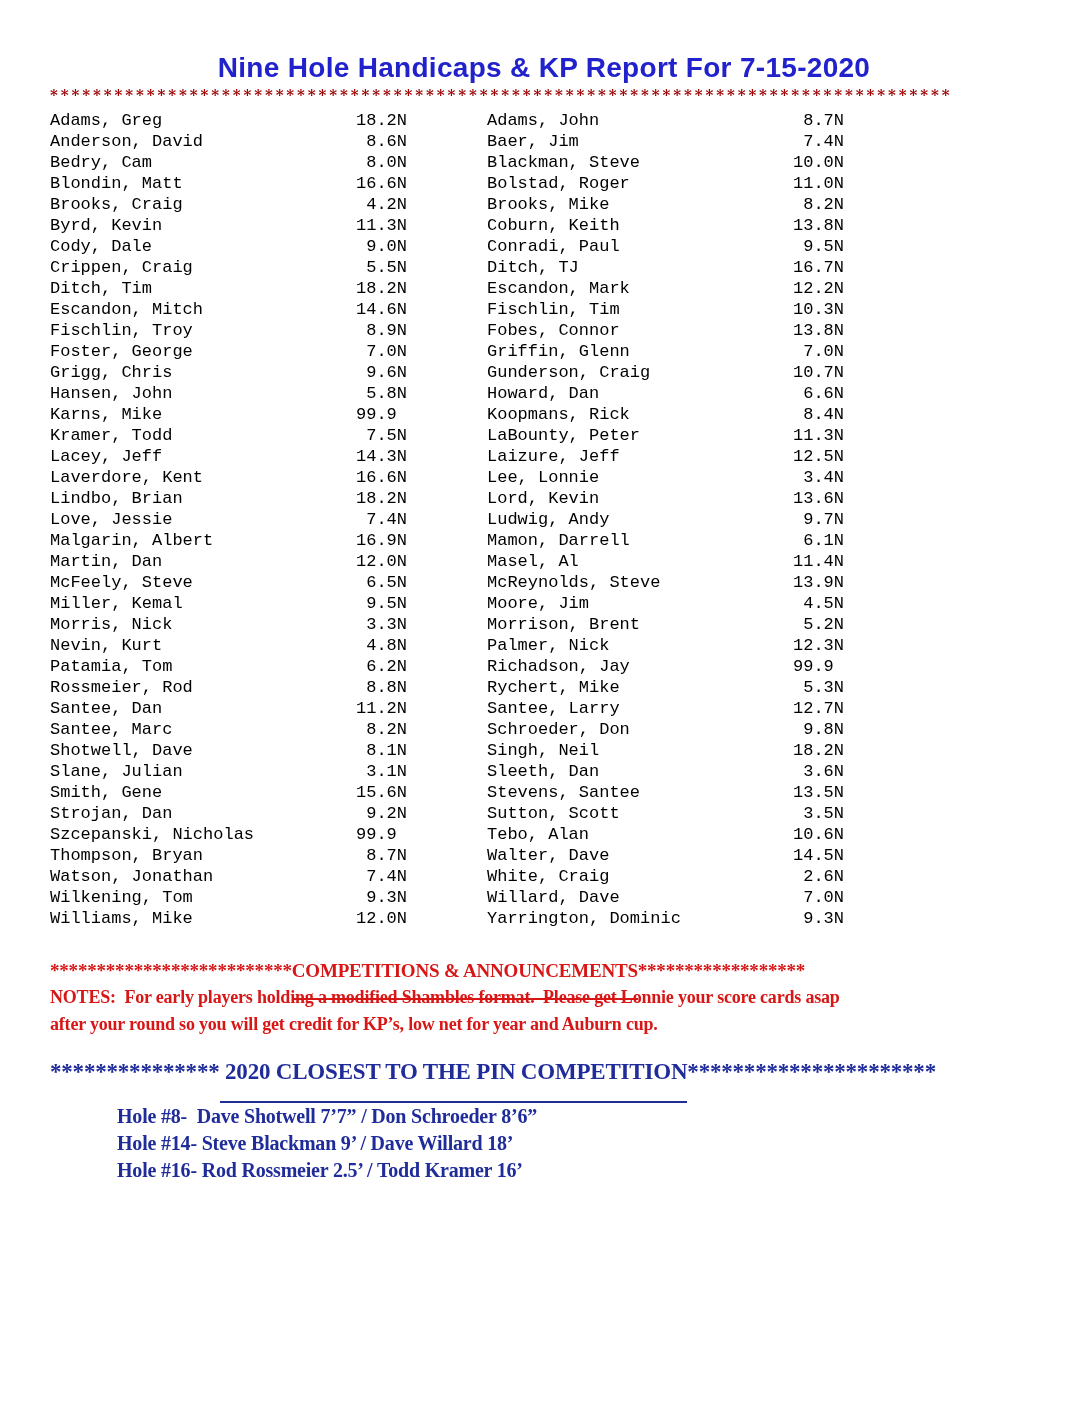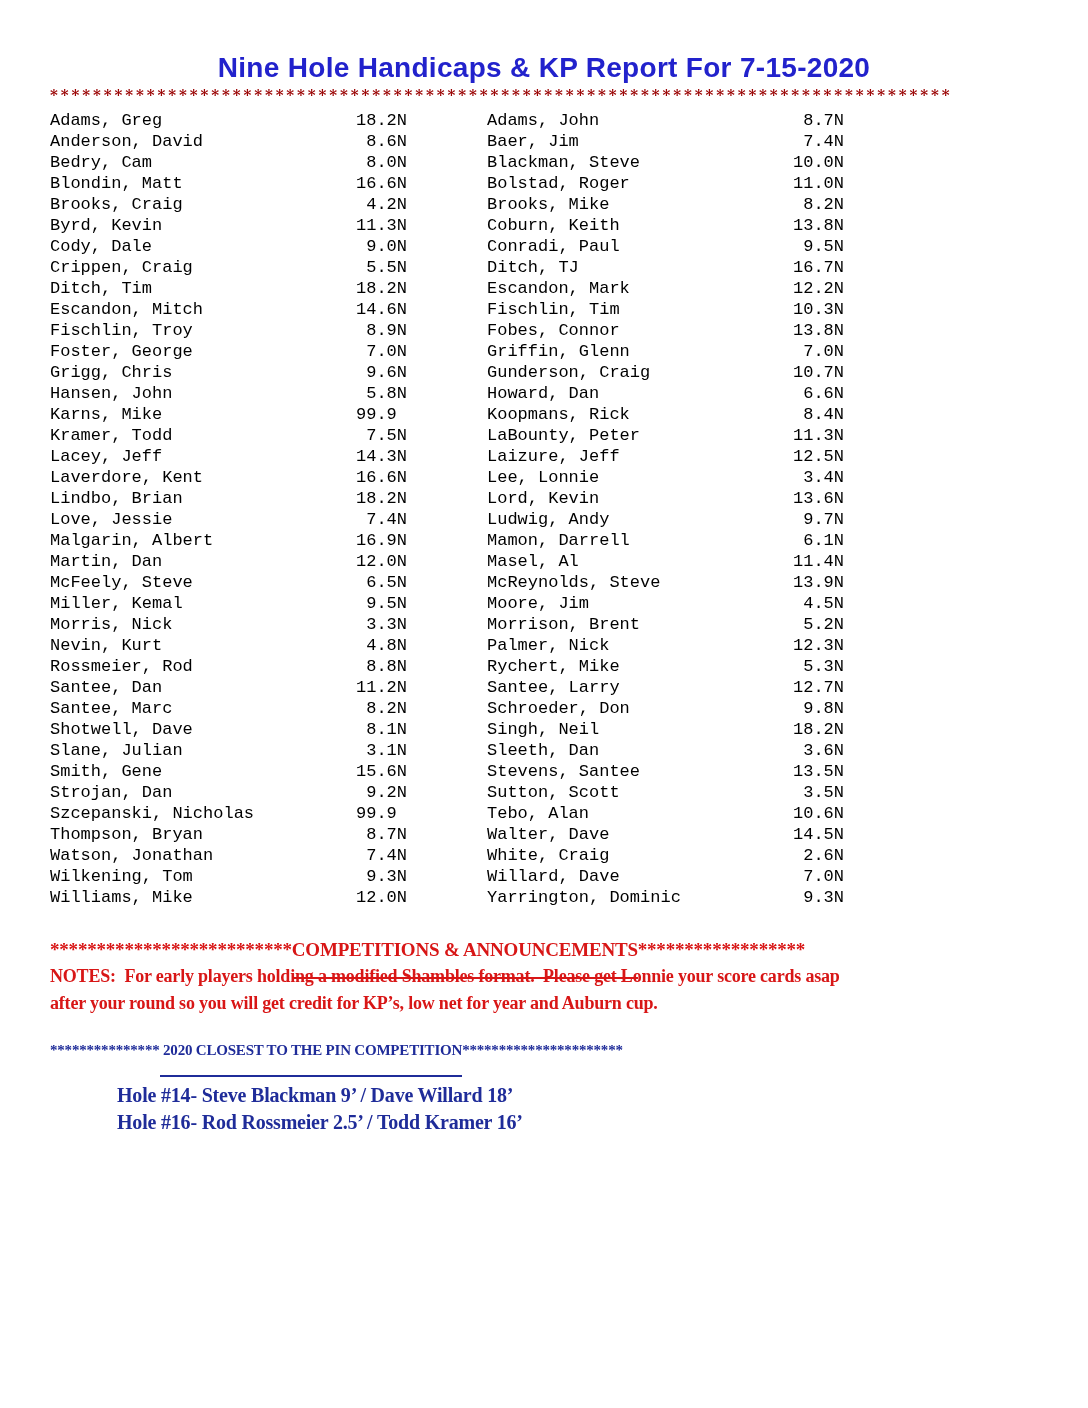--- a/index.html
+++ b/index.html
@@ -35,21 +35,21 @@
   .notes{
     margin-left:50px;
     font-family:"Liberation Serif","DejaVu Serif",serif;font-weight:bold;
     font-size:18px;color:#d81616;line-height:27px;letter-spacing:-0.2px;
   }
   .notes div{white-space:pre;}
 
   .navy-heading{
     margin:20px 0 0 50px;white-space:nowrap;
     font-family:"Liberation Serif","DejaVu Serif",serif;font-weight:bold;
-    font-size:15px;color:#1f2c99;line-height:27px;letter-spacing:-0.2px;
+    font-size:23px;color:#1f2c99;line-height:27px;letter-spacing:-0.2px;
   }
   .u{border-bottom:2px solid currentColor;padding-bottom:17px;}
 
   .kp-holes{
     margin:18px 0 0 117px;
     font-family:"Liberation Serif","DejaVu Serif",serif;font-weight:bold;
     font-size:20px;color:#1f2c99;line-height:27px;letter-spacing:-0.2px;
   }
   .kp-holes div{white-space:pre;}
 </style>
@@ -82,20 +82,21 @@
       <div class="r-row"><span class="r-name">Lacey, Jeff</span><span class="r-val">14.3N</span><span class="r-gap"></span><span class="r-name">Laizure, Jeff</span><span class="r-val">12.5N</span></div>
       <div class="r-row"><span class="r-name">Laverdore, Kent</span><span class="r-val">16.6N</span><span class="r-gap"></span><span class="r-name">Lee, Lonnie</span><span class="r-val"> 3.4N</span></div>
       <div class="r-row"><span class="r-name">Lindbo, Brian</span><span class="r-val">18.2N</span><span class="r-gap"></span><span class="r-name">Lord, Kevin</span><span class="r-val">13.6N</span></div>
       <div class="r-row"><span class="r-name">Love, Jessie</span><span class="r-val"> 7.4N</span><span class="r-gap"></span><span class="r-name">Ludwig, Andy</span><span class="r-val"> 9.7N</span></div>
       <div class="r-row"><span class="r-name">Malgarin, Albert</span><span class="r-val">16.9N</span><span class="r-gap"></span><span class="r-name">Mamon, Darrell</span><span class="r-val"> 6.1N</span></div>
       <div class="r-row"><span class="r-name">Martin, Dan</span><span class="r-val">12.0N</span><span class="r-gap"></span><span class="r-name">Masel, Al</span><span class="r-val">11.4N</span></div>
       <div class="r-row"><span class="r-name">McFeely, Steve</span><span class="r-val"> 6.5N</span><span class="r-gap"></span><span class="r-name">McReynolds, Steve</span><span class="r-val">13.9N</span></div>
       <div class="r-row"><span class="r-name">Miller, Kemal</span><span class="r-val"> 9.5N</span><span class="r-gap"></span><span class="r-name">Moore, Jim</span><span class="r-val"> 4.5N</span></div>
       <div class="r-row"><span class="r-name">Morris, Nick</span><span class="r-val"> 3.3N</span><span class="r-gap"></span><span class="r-name">Morrison, Brent</span><span class="r-val"> 5.2N</span></div>
       <div class="r-row"><span class="r-name">Nevin, Kurt</span><span class="r-val"> 4.8N</span><span class="r-gap"></span><span class="r-name">Palmer, Nick</span><span class="r-val">12.3N</span></div>
+      <div class="r-row"><span class="r-name">Patamia, Tom</span><span class="r-val"> 6.2N</span><span class="r-gap"></span><span class="r-name">Richadson, Jay</span><span class="r-val">99.9 </span></div>
       <div class="r-row"><span class="r-name">Rossmeier, Rod</span><span class="r-val"> 8.8N</span><span class="r-gap"></span><span class="r-name">Rychert, Mike</span><span class="r-val"> 5.3N</span></div>
       <div class="r-row"><span class="r-name">Santee, Dan</span><span class="r-val">11.2N</span><span class="r-gap"></span><span class="r-name">Santee, Larry</span><span class="r-val">12.7N</span></div>
       <div class="r-row"><span class="r-name">Santee, Marc</span><span class="r-val"> 8.2N</span><span class="r-gap"></span><span class="r-name">Schroeder, Don</span><span class="r-val"> 9.8N</span></div>
       <div class="r-row"><span class="r-name">Shotwell, Dave</span><span class="r-val"> 8.1N</span><span class="r-gap"></span><span class="r-name">Singh, Neil</span><span class="r-val">18.2N</span></div>
       <div class="r-row"><span class="r-name">Slane, Julian</span><span class="r-val"> 3.1N</span><span class="r-gap"></span><span class="r-name">Sleeth, Dan</span><span class="r-val"> 3.6N</span></div>
       <div class="r-row"><span class="r-name">Smith, Gene</span><span class="r-val">15.6N</span><span class="r-gap"></span><span class="r-name">Stevens, Santee</span><span class="r-val">13.5N</span></div>
       <div class="r-row"><span class="r-name">Strojan, Dan</span><span class="r-val"> 9.2N</span><span class="r-gap"></span><span class="r-name">Sutton, Scott</span><span class="r-val"> 3.5N</span></div>
       <div class="r-row"><span class="r-name">Szcepanski, Nicholas</span><span class="r-val">99.9 </span><span class="r-gap"></span><span class="r-name">Tebo, Alan</span><span class="r-val">10.6N</span></div>
       <div class="r-row"><span class="r-name">Thompson, Bryan</span><span class="r-val"> 8.7N</span><span class="r-gap"></span><span class="r-name">Walter, Dave</span><span class="r-val">14.5N</span></div>
       <div class="r-row"><span class="r-name">Watson, Jonathan</span><span class="r-val"> 7.4N</span><span class="r-gap"></span><span class="r-name">White, Craig</span><span class="r-val"> 2.6N</span></div>
@@ -106,17 +107,18 @@
   <div class="red-heading"><span>**************************</span><span class="u">COMPETITIONS &amp; ANNOUNCEMENTS</span><span>******************</span></div>
 
   <div class="notes">
     <div>NOTES:  For early players holding a modified Shambles format.  Please get Lonnie your score cards asap</div>
     <div>after your round so you will get credit for KP’s, low net for year and Auburn cup.</div>
   </div>
 
   <div class="navy-heading"><span>***************</span><span class="u"> 2020 CLOSEST TO THE PIN COMPETITION</span><span>**********************</span></div>
 
   <div class="kp-holes">
+    <div>Hole #8-  Dave Shotwell 7’7” / Don Schroeder 8’6”</div>
     <div>Hole #14- Steve Blackman 9’ / Dave Willard 18’</div>
     <div>Hole #16- Rod Rossmeier 2.5’ / Todd Kramer 16’</div>
   </div>
 
 </div>
 
 </body></html>

